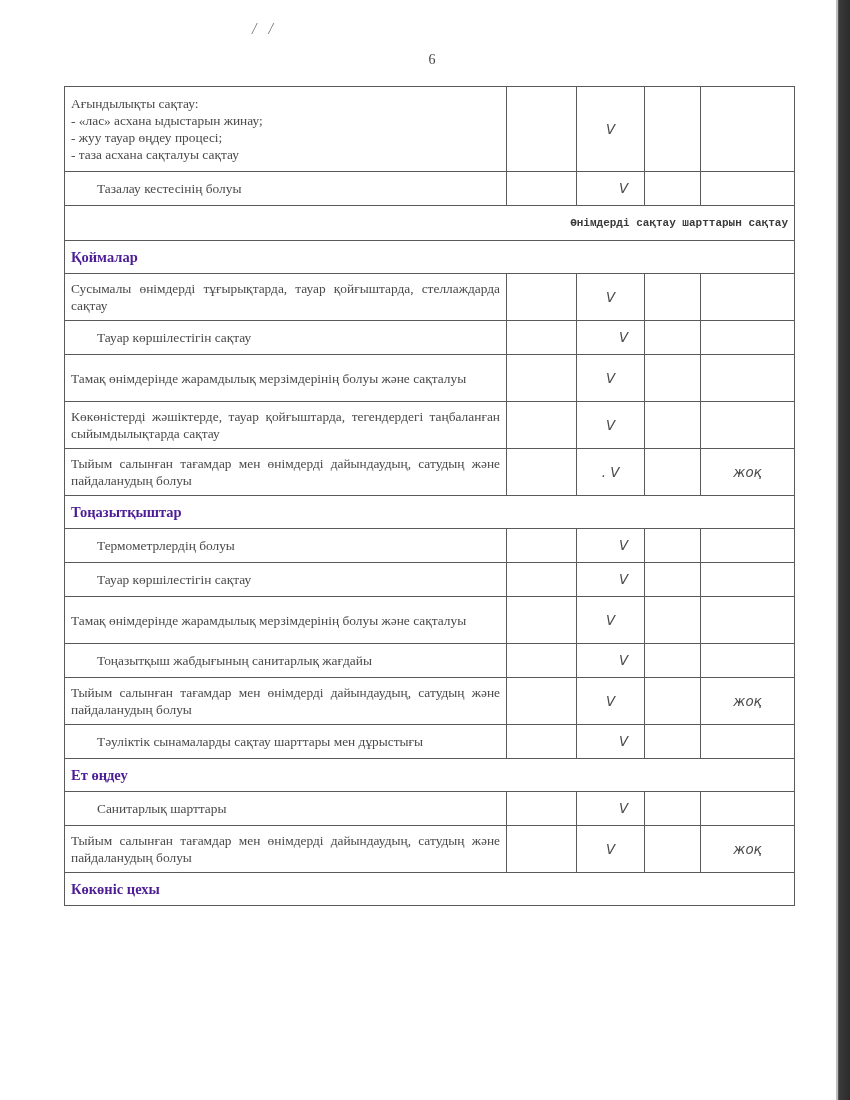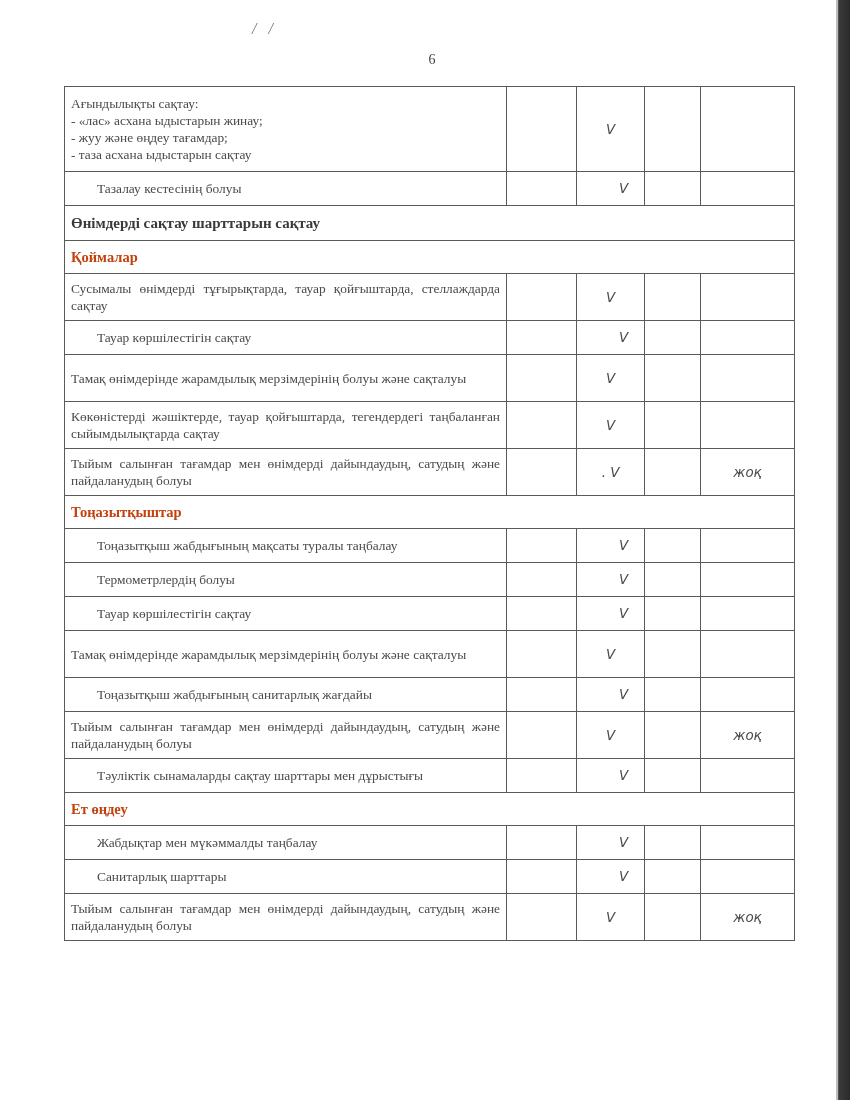--- a/index.html
+++ b/index.html
@@ -37,24 +37,24 @@
   col.c-b { width: 68px; }
   col.c-c { width: 56px; }
   col.c-d { width: 94px; }
   td.check, td.note {
     text-align: center; font-family: "DejaVu Sans", sans-serif;
     color: #3b46b0; font-style: italic;
   }
   td.check { font-size: 16px; font-weight: 300; }
   td.note { font-size: 14px; font-style: italic; }
   tr.section-title td {
-    text-align: left; font-weight: bold; font-size: 15px; height: 28px; color: #3a3a3a;
+    text-align: right; font-weight: bold; font-size: 11px; height: 28px; color: #3a3a3a; font-family: Liberation Mono, monospace;
   }
   tr.group-title td {
-    font-weight: bold; font-size: 14.5px; height: 26px; color: #c2410c;
+    font-weight: bold; font-size: 14.5px; height: 26px; color: #4c1d95;
   }
   tr.single td { height: 27px; padding-left: 32px; }
   tr.double td { height: 40px; }
   tr.multi td { height: 78px; }
   .line { display: block; }
 </style>
 </head>
 <body>
 
 <div class="scan-edge"></div>
@@ -69,22 +69,22 @@
       <col class="c-c">
       <col class="c-d">
   </colgroup>
   <tbody id="tbody">
 
 
     <tr class="multi">
       <td class="txt">
         <span class="line">Ағындылықты сақтау:</span>
         <span class="line">- «лас» асхана ыдыстарын жинау;</span>
-        <span class="line">- жуу және өңдеу тағамдар;</span>
-        <span class="line">- таза асхана ыдыстарын сақтау</span>
+        <span class="line">- жуу тауар өңдеу процесі;</span>
+        <span class="line">- таза асхана сақталуы сақтау</span>
       </td>
       <td></td>
       <td class="check">V</td>
       <td></td>
       <td class="note"></td>
     </tr>
 
     <tr class="single">
       <td class="txt">Тазалау кестесінің болуы</td>
       <td></td>
@@ -140,27 +140,20 @@
       <td></td>
       <td class="check">. V</td>
       <td></td>
       <td class="note">жоқ</td>
     </tr>
 
     <tr class="group-title">
       <td colspan="5">Тоңазытқыштар</td>
     </tr>
 
-    <tr class="single">
-      <td class="txt">Тоңазытқыш жабдығының мақсаты туралы таңбалау</td>
-      <td></td>
-      <td class="check">V</td>
-      <td></td>
-      <td class="note"></td>
-    </tr>
 
     <tr class="single">
       <td class="txt">Термометрлердің болуы</td>
       <td></td>
       <td class="check">V</td>
       <td></td>
       <td class="note"></td>
     </tr>
 
     <tr class="single">
@@ -200,38 +193,34 @@
       <td></td>
       <td class="check">V</td>
       <td></td>
       <td class="note"></td>
     </tr>
 
     <tr class="group-title">
       <td colspan="5">Ет өңдеу</td>
     </tr>
 
-    <tr class="single">
-      <td class="txt">Жабдықтар мен мүкәммалды таңбалау</td>
-      <td></td>
-      <td class="check">V</td>
-      <td></td>
-      <td class="note"></td>
-    </tr>
 
     <tr class="single">
       <td class="txt">Санитарлық шарттары</td>
       <td></td>
       <td class="check">V</td>
       <td></td>
       <td class="note"></td>
     </tr>
 
     <tr class="double">
       <td class="txt">Тыйым салынған тағамдар мен өнімдерді дайындаудың, сатудың және пайдаланудың болуы</td>
       <td></td>
       <td class="check">V</td>
       <td></td>
       <td class="note">жоқ</td>
     </tr>
 
+    <tr class="group-title">
+      <td colspan="5">Көкөніс цехы</td>
+    </tr>
   </tbody>
 </table>
 
 </body></html>

